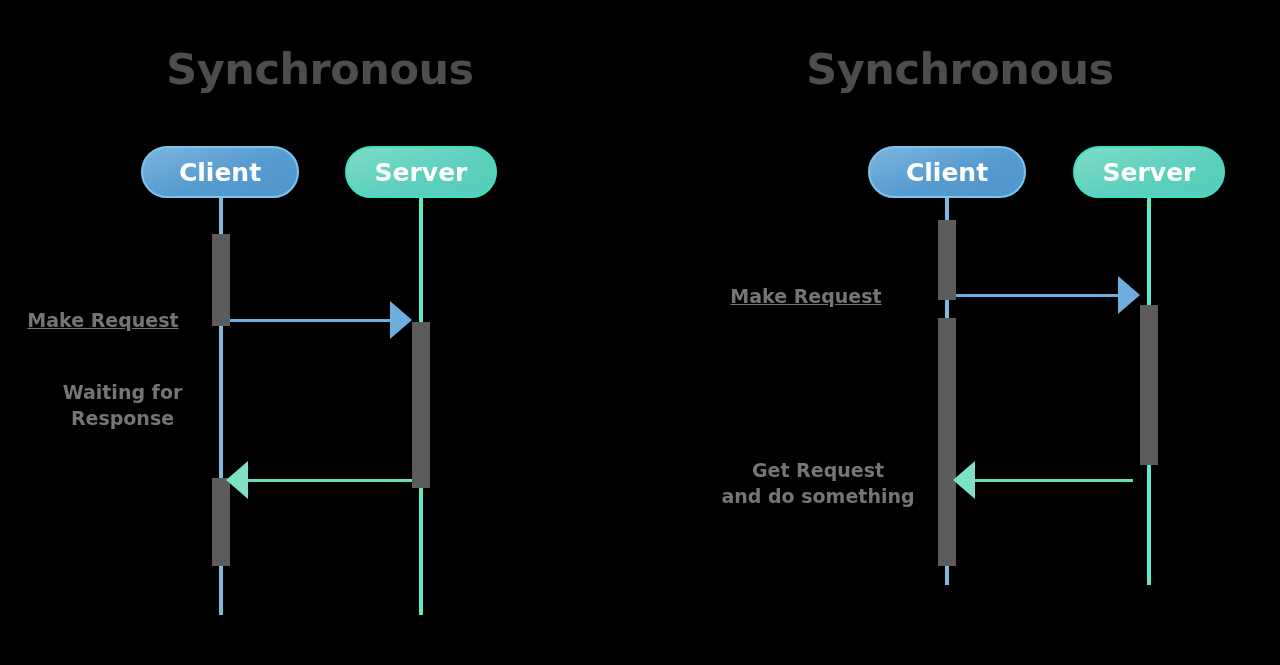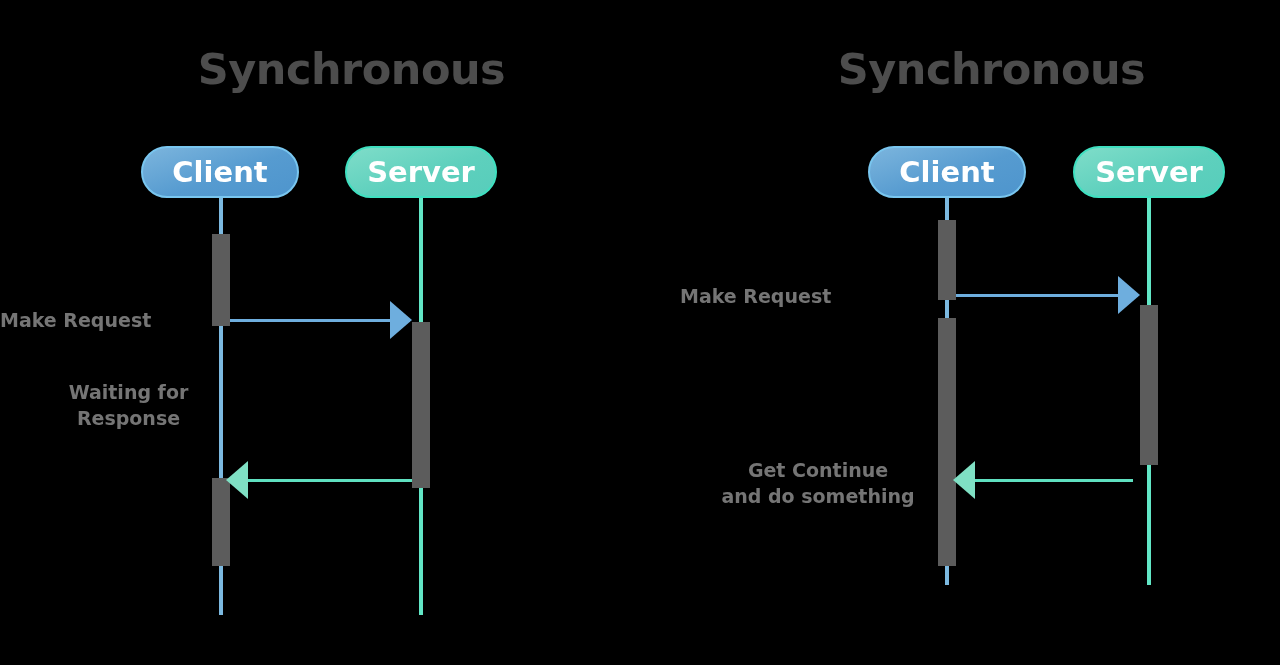--- a/index.html
+++ b/index.html
@@ -13,21 +13,21 @@
     overflow: hidden;
     font-family: "DejaVu Sans", "Liberation Sans", sans-serif;
     position: relative;
   }
   .canvas {
     position: absolute;
     left: 0; top: 0;
     width: 1280px;
     height: 665px;
   }
-  .panel { position: absolute; top: 0; height: 665px; padding-left: 21px; }
+  .panel { position: absolute; top: 0; height: 665px; }
   #panel-sync  { left: 0px;   width: 640px; }
   #panel-async { left: 640px; width: 640px; }
 
   .diagram-title {
     position: absolute;
     top: 48px;
     width: 100%;
     text-align: center;
     font-size: 43px;
     font-weight: bold;
@@ -39,21 +39,21 @@
 
   
   .actor-box {
     position: absolute;
     height: 52px;
     border-radius: 26px;
     display: flex;
     align-items: center;
     justify-content: center;
     color: #ffffff;
-    font-size: 29px;
+    font-size: 25px;
     font-weight: bold;
     box-sizing: border-box;
     z-index: 5;
   }
   .actor-client {
     background: linear-gradient(160deg, #7cb5dd 0%, #569bd0 55%, #4e95cd 100%);
     border: 2px solid #79c6ef;
   }
   .actor-server {
     background: linear-gradient(160deg, #7fddc9 0%, #5ed0bd 55%, #57cdbb 100%);
@@ -106,21 +106,21 @@
   
   .step-label {
     position: absolute;
     color: #757575;
     font-size: 19px;
     font-weight: bold;
     line-height: 1.35;
     white-space: pre-line;
     z-index: 6;
   }
-  .label-right { text-align: left; }
+  .label-right { text-align: center; text-decoration: underline; }
   .label-center { text-align: center; }
 </style>
 </head>
 <body>
 
 <div class="canvas">
 
   <div class="panel" id="panel-sync">
 
     <div class="diagram-title">Synchronous</div>
@@ -139,21 +139,21 @@
     <div class="activation" style="left:412px; top:322px; height:166px;"></div>
     <div class="activation" style="left:212px; top:478px; height:88px;"></div>
 
     <div class="msg-line msg-request" style="left:228px; top:319px; width:182px;"></div>
     <div class="arrowhead arrow-right" style="left:390px; top:301px;"></div>
 
     <div class="msg-line msg-response" style="left:244px; top:479px; width:175px;"></div>
     <div class="arrowhead arrow-left" style="left:226px; top:461px;"></div>
 
     <div class="step-label label-right" style="left:0px; top:308px; width:206px;">Make Request</div>
-    <div class="step-label label-center" style="left:6px; top:380px; width:245px;">Waiting for
+    <div class="step-label label-center" style="left:0; top:380px; width:245px;">Waiting for
 Response</div>
   </div>
 
   <div class="panel" id="panel-async">
 
     <div class="diagram-title">Synchronous</div>
 
     <div class="lifeline lifeline-client" style="left:305px; top:195px; height:390px;"></div>
     <div class="lifeline lifeline-server" style="left:507px; top:195px; height:390px;"></div>
 
@@ -168,17 +168,17 @@
     <div class="activation" style="left:298px; top:318px; height:248px;"></div>
     <div class="activation" style="left:500px; top:305px; height:160px;"></div>
 
     <div class="msg-line msg-request" style="left:315px; top:294px; width:183px;"></div>
     <div class="arrowhead arrow-right" style="left:478px; top:276px;"></div>
 
     <div class="msg-line msg-response" style="left:331px; top:479px; width:162px;"></div>
     <div class="arrowhead arrow-left" style="left:313px; top:461px;"></div>
 
     <div class="step-label label-right" style="left:40px; top:284px; width:252px;">Make Request</div>
-    <div class="step-label label-center" style="left:62px; top:458px; width:232px;">Get Continue
+    <div class="step-label label-center" style="left:62px; top:458px; width:232px;">Get Request
 and do something</div>
   </div>
 
 </div>
 
 </body></html>

